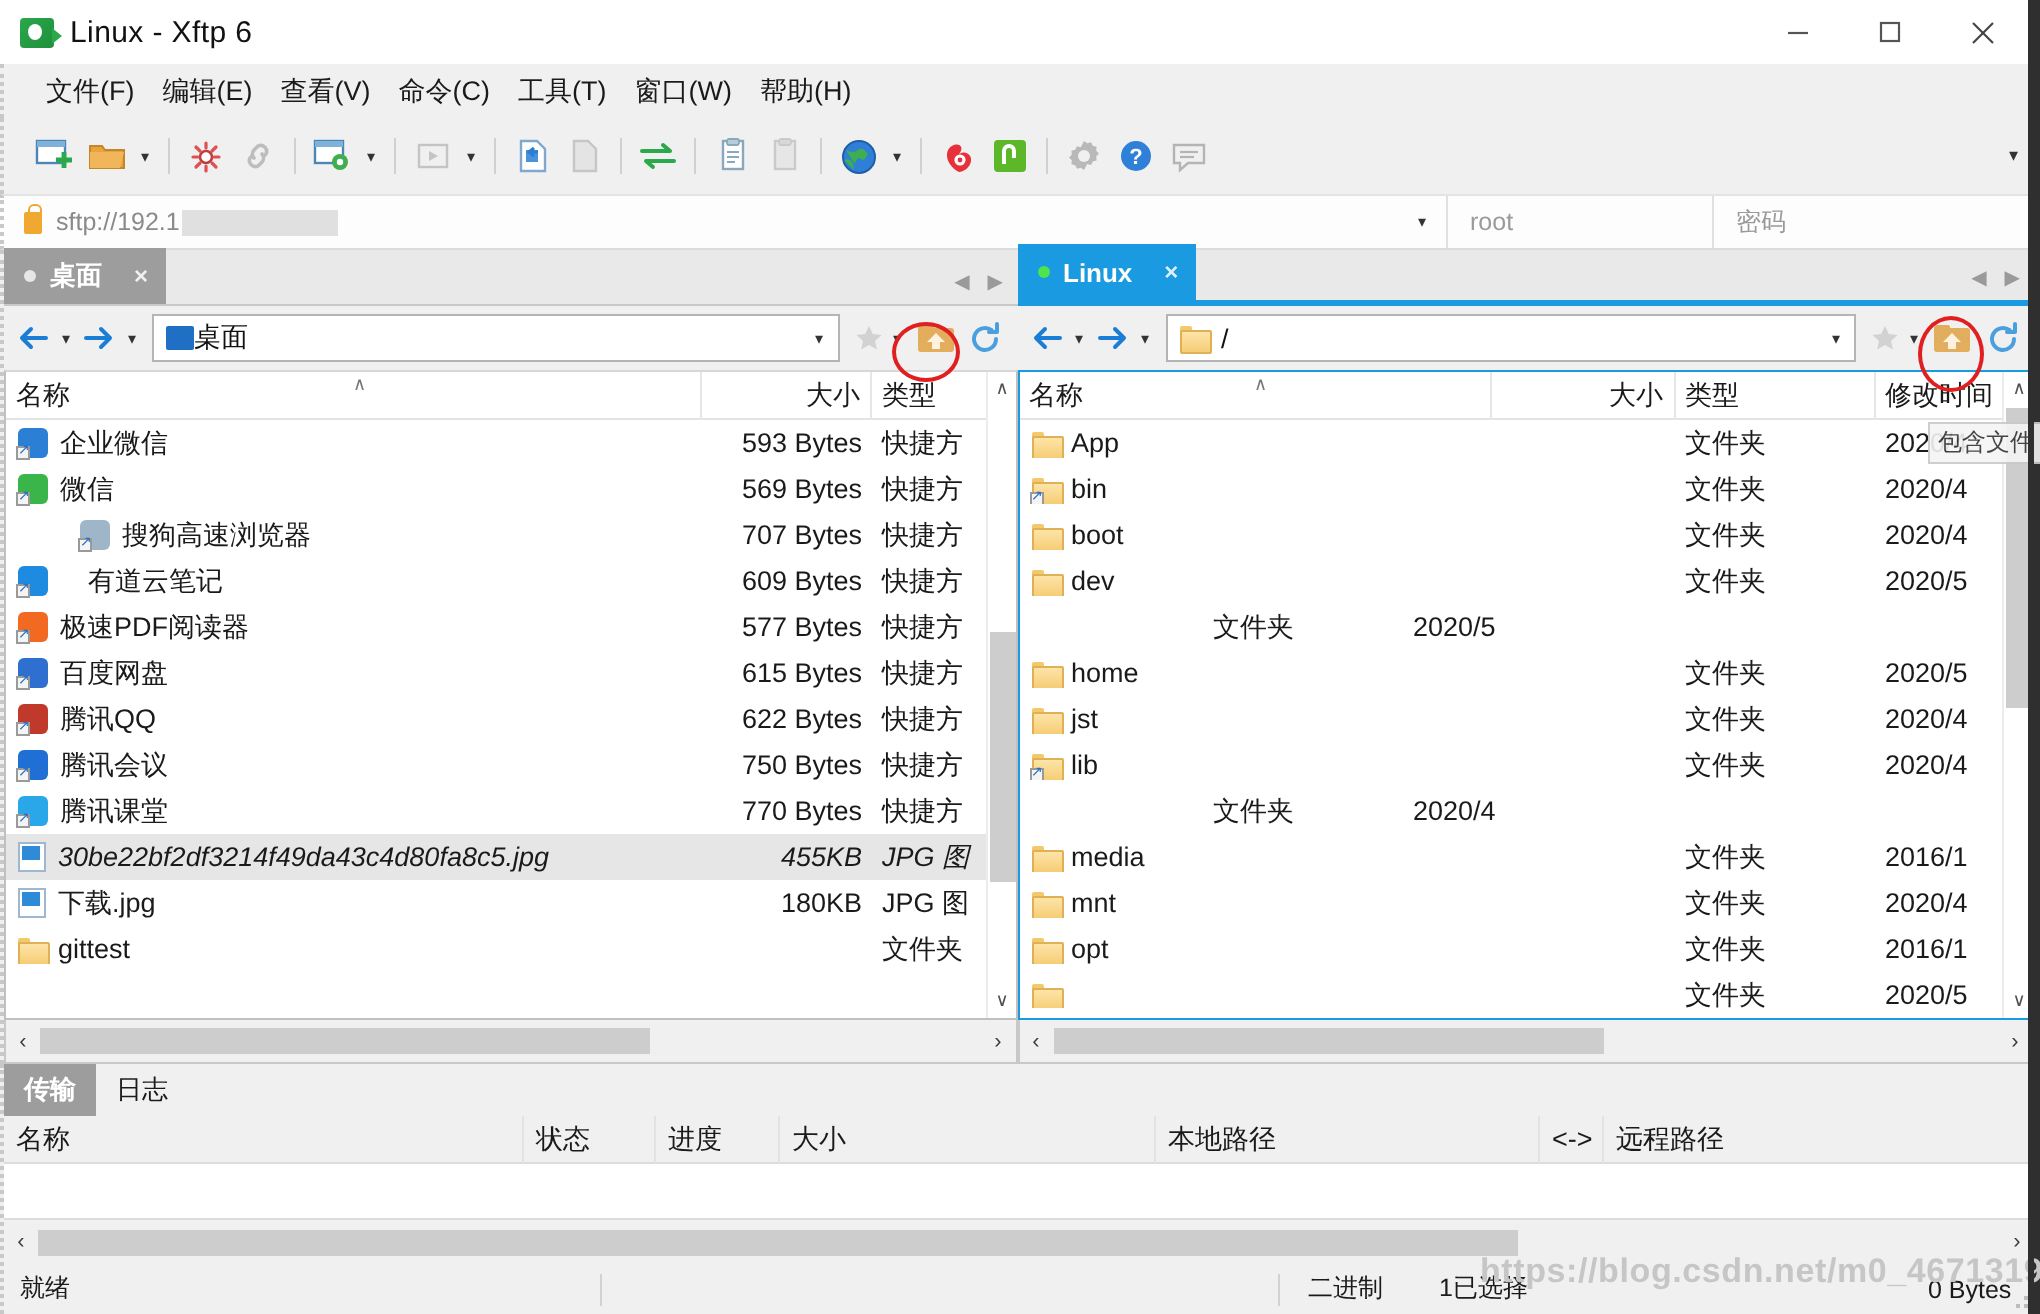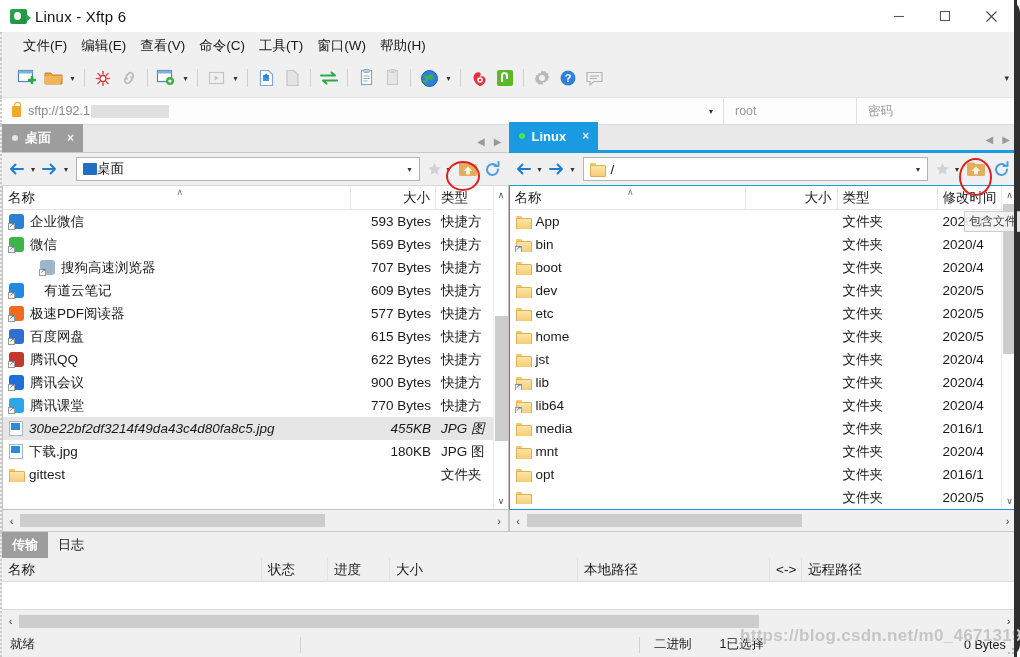--- a/index.html
+++ b/index.html
@@ -11,21 +11,20 @@
     font-size: 13px;
     color: #1a1a1a;
     background: #ffffff;
   }
   .app {
     position: relative;
     width: 1020px; height: 657px;
     background: #f0f0f0;
     display: flex; flex-direction: column;
     border-right: 3px solid #2f2f2f;
-    border-radius: 13px;
   }
 
   
   .titlebar {
     height: 32px; flex: 0 0 32px;
     background: #ffffff;
     display: flex; align-items: center;
     padding-left: 10px;
     position: relative;
   }
@@ -653,21 +652,21 @@
               <div class="c-size" style="width: 85px;">622 Bytes</div>
               <div class="c-type" style="width: 58px;">快捷方</div>
             </div>
             <div class="row">
               <div class="c-name" style="width: 348px;">
                 <span class="app-ico" style="background: rgb(31, 111, 212);">
                   <span class="shortcut"></span>
                 </span>
                 <span>腾讯会议</span>
               </div>
-              <div class="c-size" style="width: 85px;">900 Bytes</div>
+              <div class="c-size" style="width: 85px;">750 Bytes</div>
               <div class="c-type" style="width: 58px;">快捷方</div>
             </div>
             <div class="row">
               <div class="c-name" style="width: 348px;">
                 <span class="app-ico" style="background: rgb(42, 167, 232);">
                   <span class="shortcut"></span>
                 </span>
                 <span>腾讯课堂</span>
               </div>
               <div class="c-size" style="width: 85px;">770 Bytes</div>
@@ -815,24 +814,20 @@
             <div class="row">
               <div class="c-name" style="width: 236px;">
                 <span class="folder-ico"></span>
                 <span>dev</span>
               </div>
               <div class="c-size" style="width: 92px;"></div>
               <div class="c-type" style="width: 100px;">文件夹</div>
               <div class="c-date" style="width: 66px;">2020/5</div>
             </div>
             <div class="row">
-              <div class="c-name" style="width: 236px;">
-                <span class="folder-ico"></span>
-                <span>etc</span>
-              </div>
               <div class="c-size" style="width: 92px;"></div>
               <div class="c-type" style="width: 100px;">文件夹</div>
               <div class="c-date" style="width: 66px;">2020/5</div>
             </div>
             <div class="row">
               <div class="c-name" style="width: 236px;">
                 <span class="folder-ico"></span>
                 <span>home</span>
               </div>
               <div class="c-size" style="width: 92px;"></div>
@@ -853,26 +848,20 @@
                 <span class="folder-ico folder-shortcut">
                   <span class="shortcut"></span>
                 </span>
                 <span>lib</span>
               </div>
               <div class="c-size" style="width: 92px;"></div>
               <div class="c-type" style="width: 100px;">文件夹</div>
               <div class="c-date" style="width: 66px;">2020/4</div>
             </div>
             <div class="row">
-              <div class="c-name" style="width: 236px;">
-                <span class="folder-ico folder-shortcut">
-                  <span class="shortcut"></span>
-                </span>
-                <span>lib64</span>
-              </div>
               <div class="c-size" style="width: 92px;"></div>
               <div class="c-type" style="width: 100px;">文件夹</div>
               <div class="c-date" style="width: 66px;">2020/4</div>
             </div>
             <div class="row">
               <div class="c-name" style="width: 236px;">
                 <span class="folder-ico"></span>
                 <span>media</span>
               </div>
               <div class="c-size" style="width: 92px;"></div>

